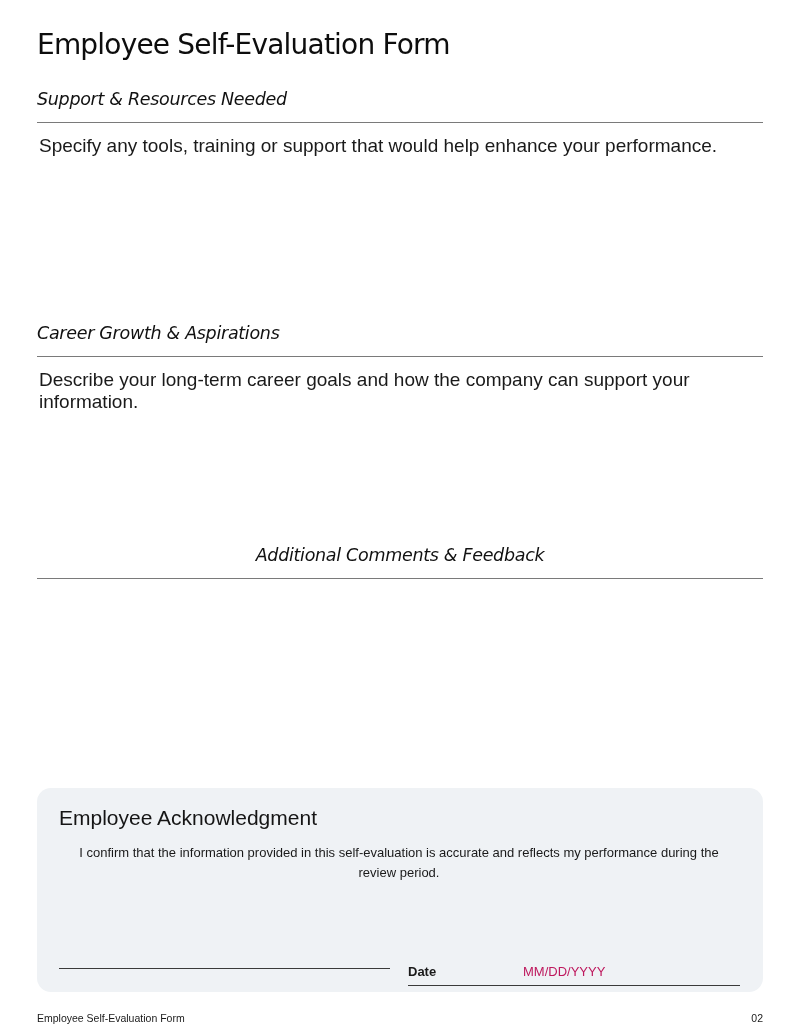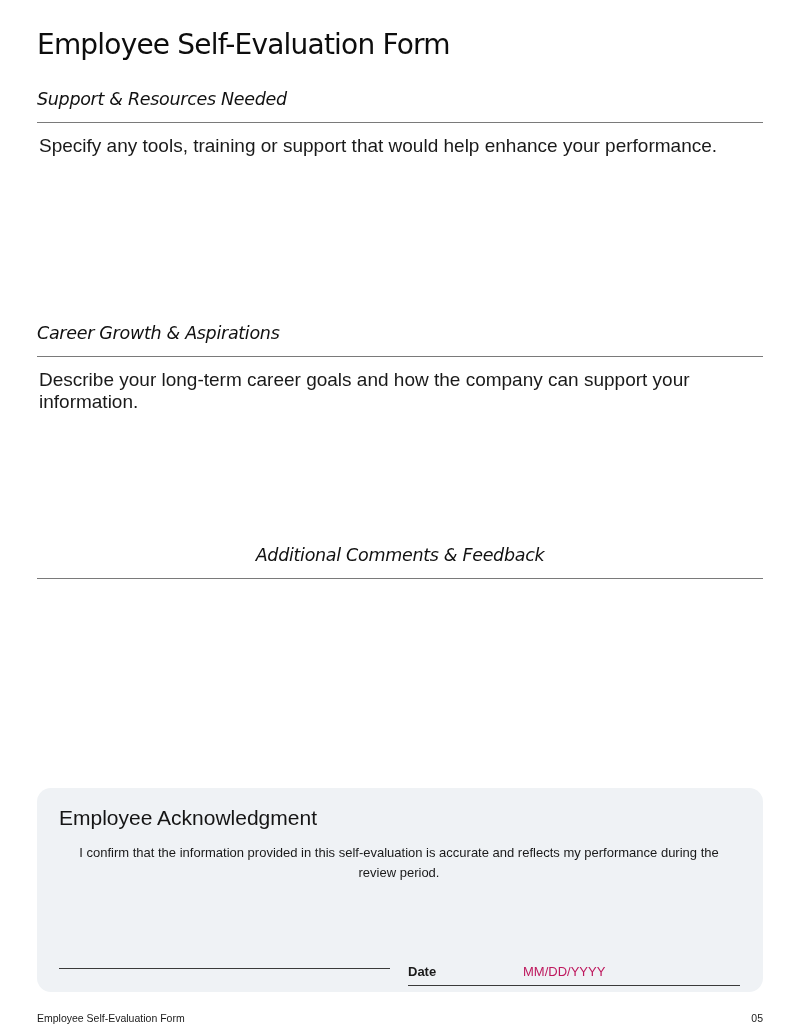--- a/index.html
+++ b/index.html
@@ -94,13 +94,13 @@
   <div class="ack-title">Employee Acknowledgment</div>
   <div class="ack-text">I confirm that the information provided in this self-evaluation is accurate and reflects my performance during the review period.</div>
   <div class="signature-line"></div>
   <div class="date-field">
     <span class="date-label">Date</span>
     <span class="date-value">MM/DD/YYYY</span>
   </div>
 </div>
 
 <div class="footer-title">Employee Self-Evaluation Form</div>
-<div class="footer-page">05</div>
+<div class="footer-page">02</div>
 
 </body></html>

